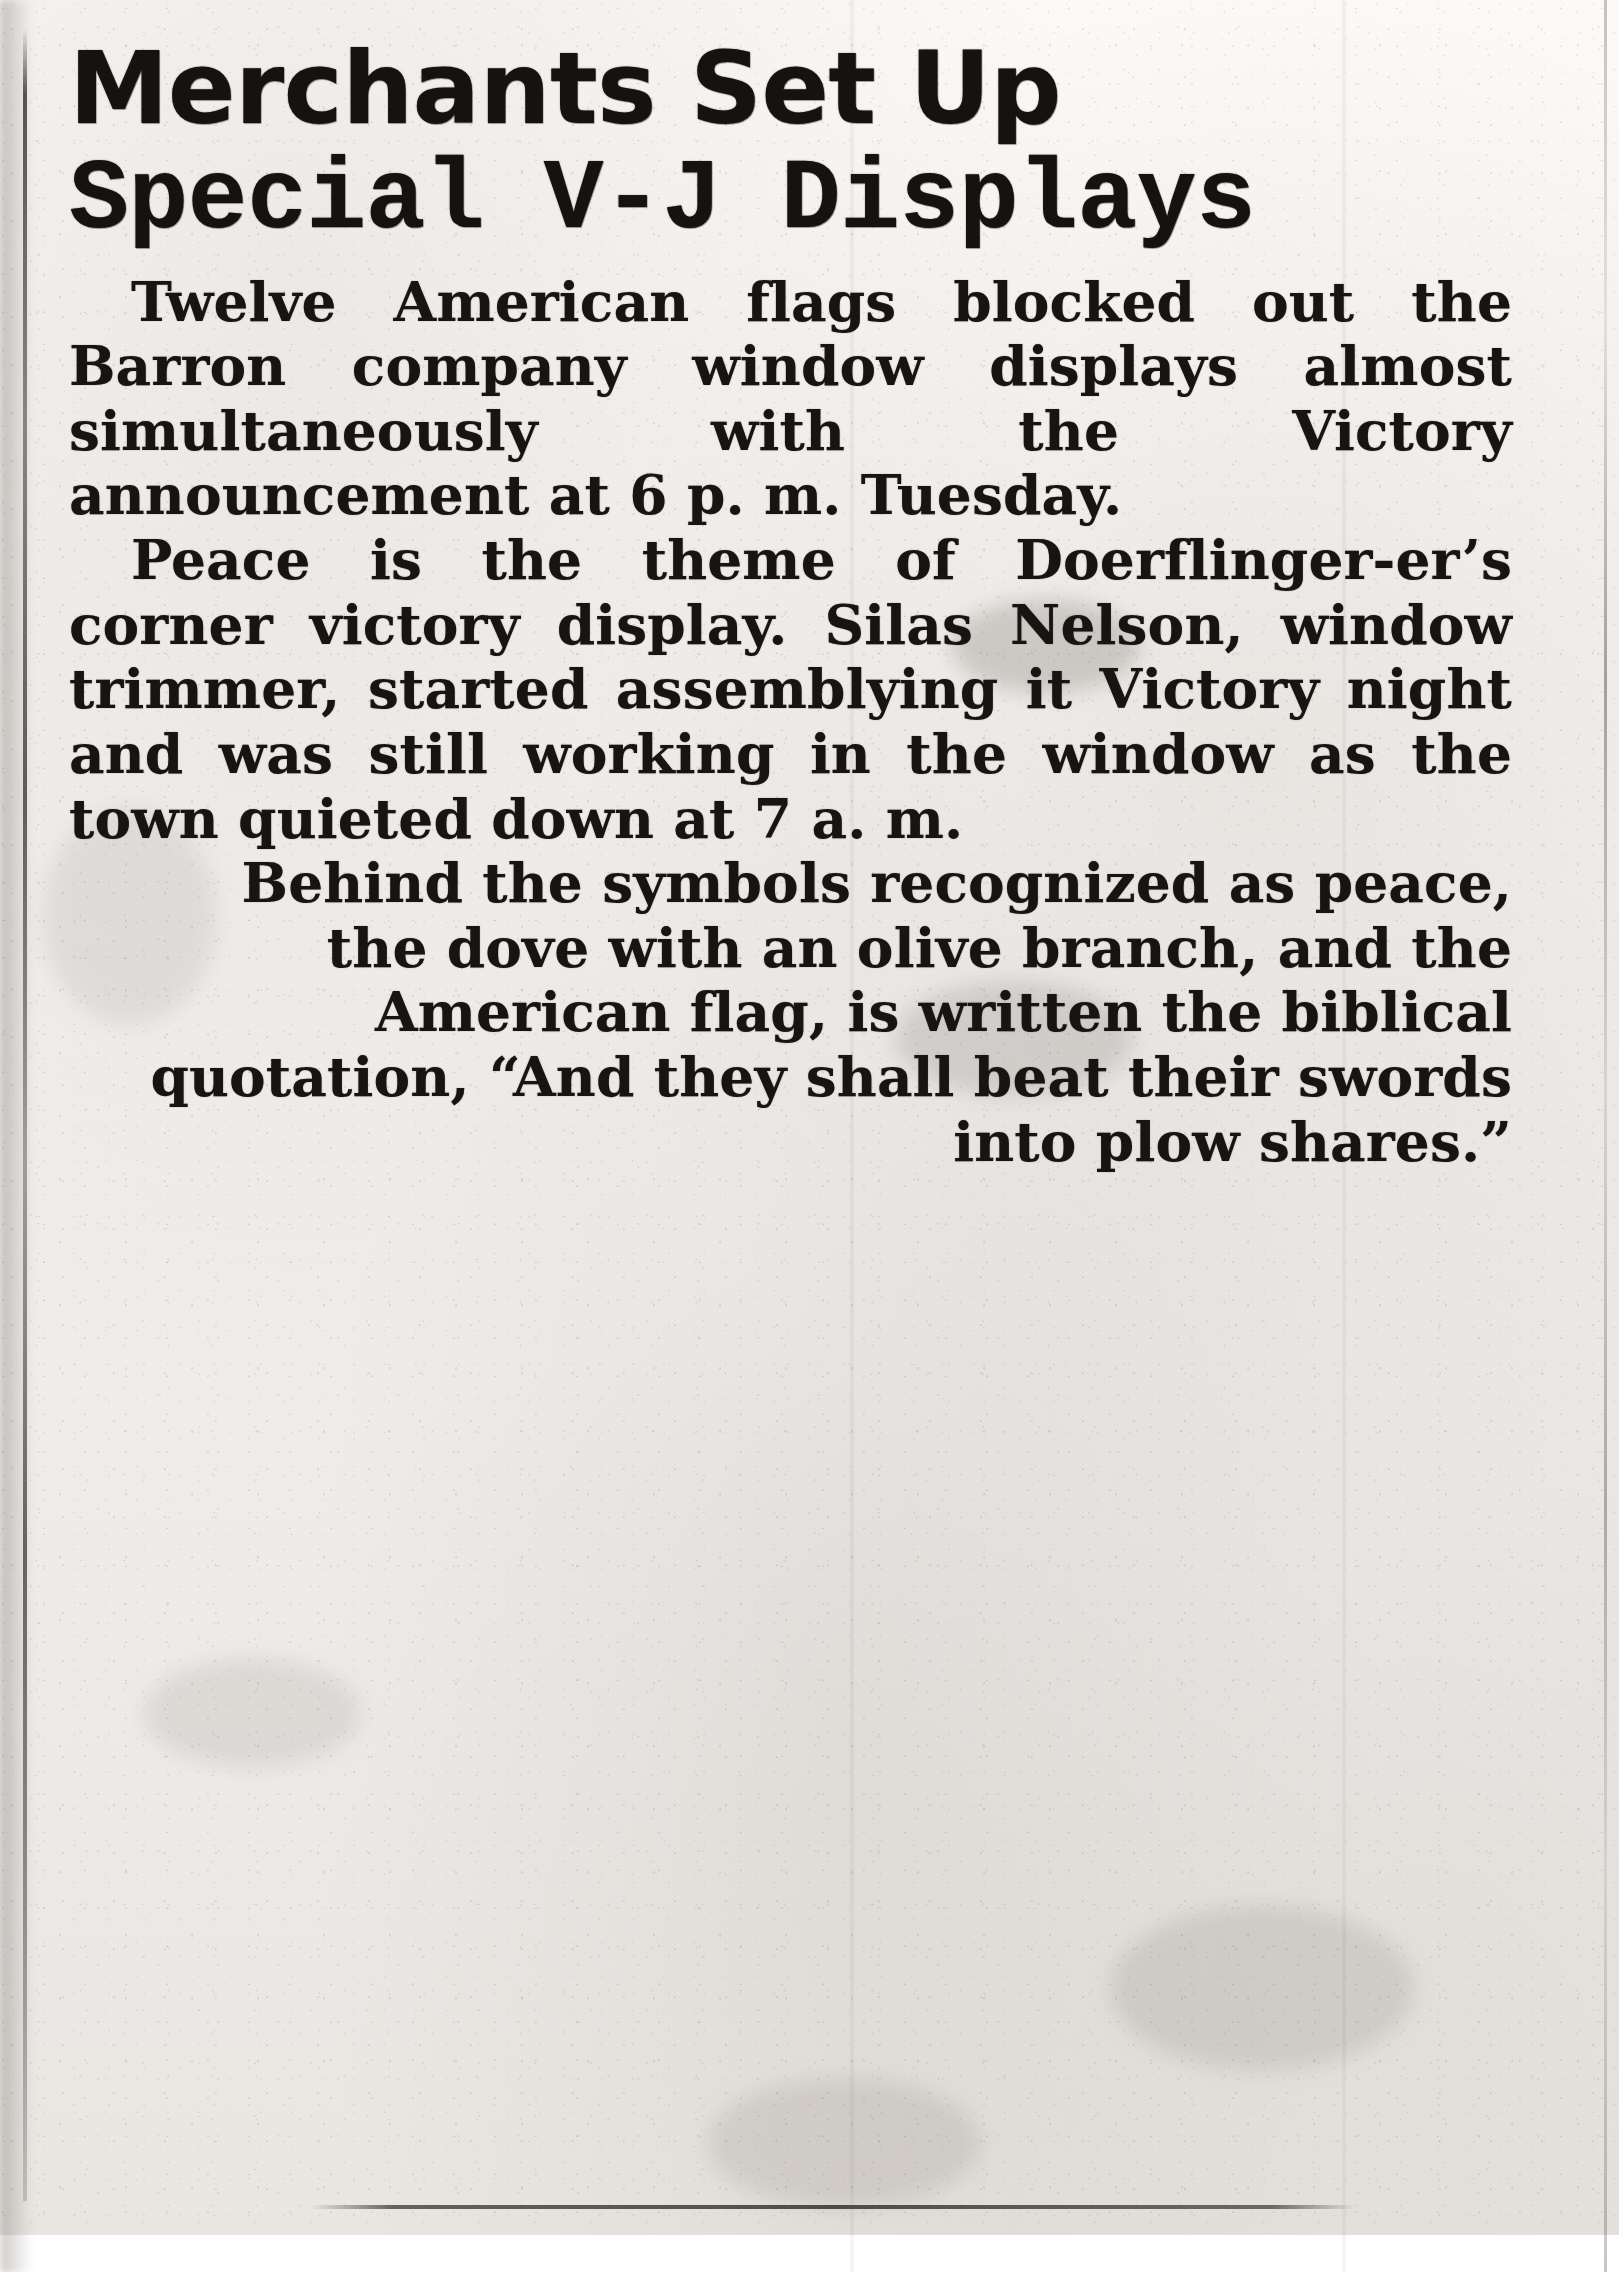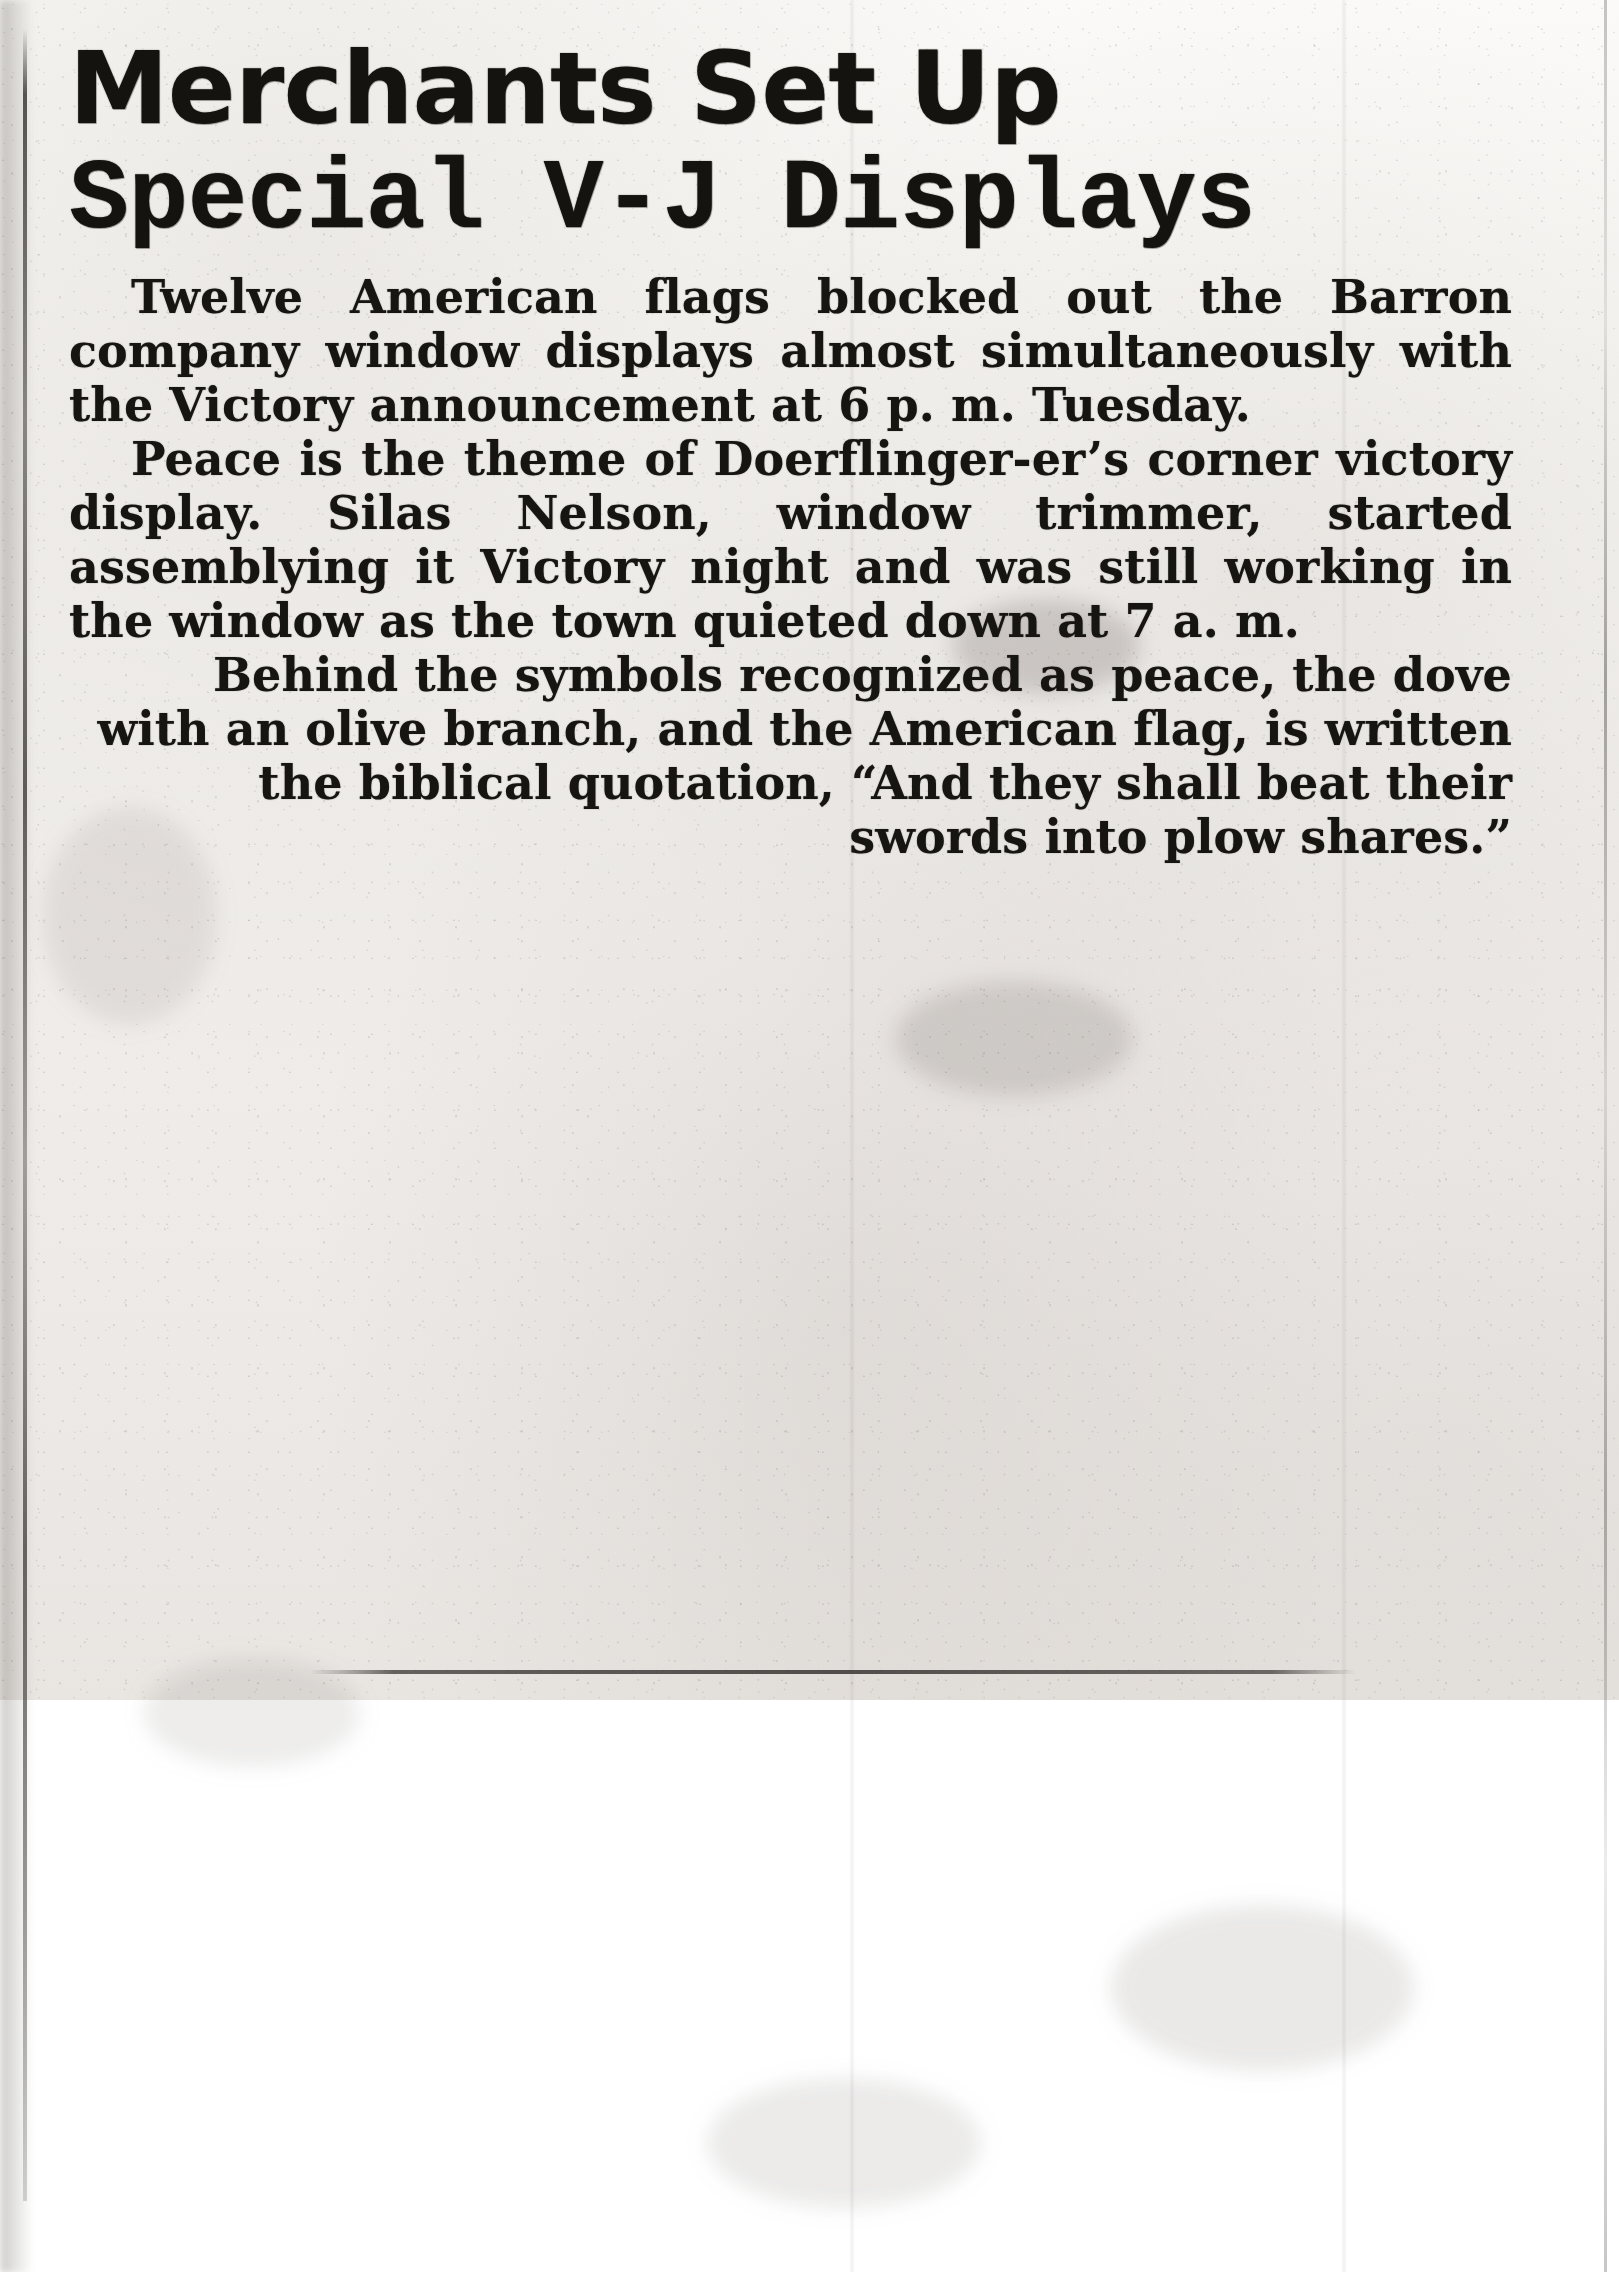--- a/index.html
+++ b/index.html
@@ -10,21 +10,21 @@
   body {
     width: 1620px;
     height: 2273px;
     overflow: hidden;
     font-family: "Liberation Serif", serif;
   }
 
   #clipping {
     position: relative;
     width: 1620px;
-    height: 1700px;
+    height: 2235px;
     background:
       radial-gradient(ellipse at 18% 12%, rgba(160,150,140,0.14), rgba(255,255,255,0) 42%),
       radial-gradient(ellipse at 78% 34%, rgba(150,140,130,0.12), rgba(255,255,255,0) 38%),
       radial-gradient(ellipse at 52% 78%, rgba(150,142,132,0.13), rgba(255,255,255,0) 45%),
       radial-gradient(ellipse at 88% 88%, rgba(150,142,132,0.10), rgba(255,255,255,0) 40%),
       linear-gradient(180deg, #fbfaf8 0%, #f4f2ef 30%, #efecea 62%, #e9e6e2 100%);
     box-sizing: border-box;
   }
 
   
@@ -122,21 +122,21 @@
     color: #15130f;
     margin: 0 0 19px 0;
     text-shadow: 0 0 1.4px rgba(20,18,15,0.55), 0.7px 0.7px 0 rgba(20,18,15,0.30);
   }
   #headline .hl-line { display: block; white-space: nowrap; }
   #headline .hl-line:nth-child(2) { margin-top: 11.5px; font-family: Liberation Mono, monospace; }
 
   #article {
     font-family: "DejaVu Serif", serif;
     font-weight: 700;
-    font-size: 46px;
+    font-size: 55px;
     line-height: 1.175;
     color: #171512;
     letter-spacing: 0.1px;
     width: 1443px;
     text-shadow: 0 0 1.2px rgba(20,18,15,0.45);
     margin-top: 12px;
   }
   #article p {
     margin: 0 0 0 0;
     text-indent: 62px;

